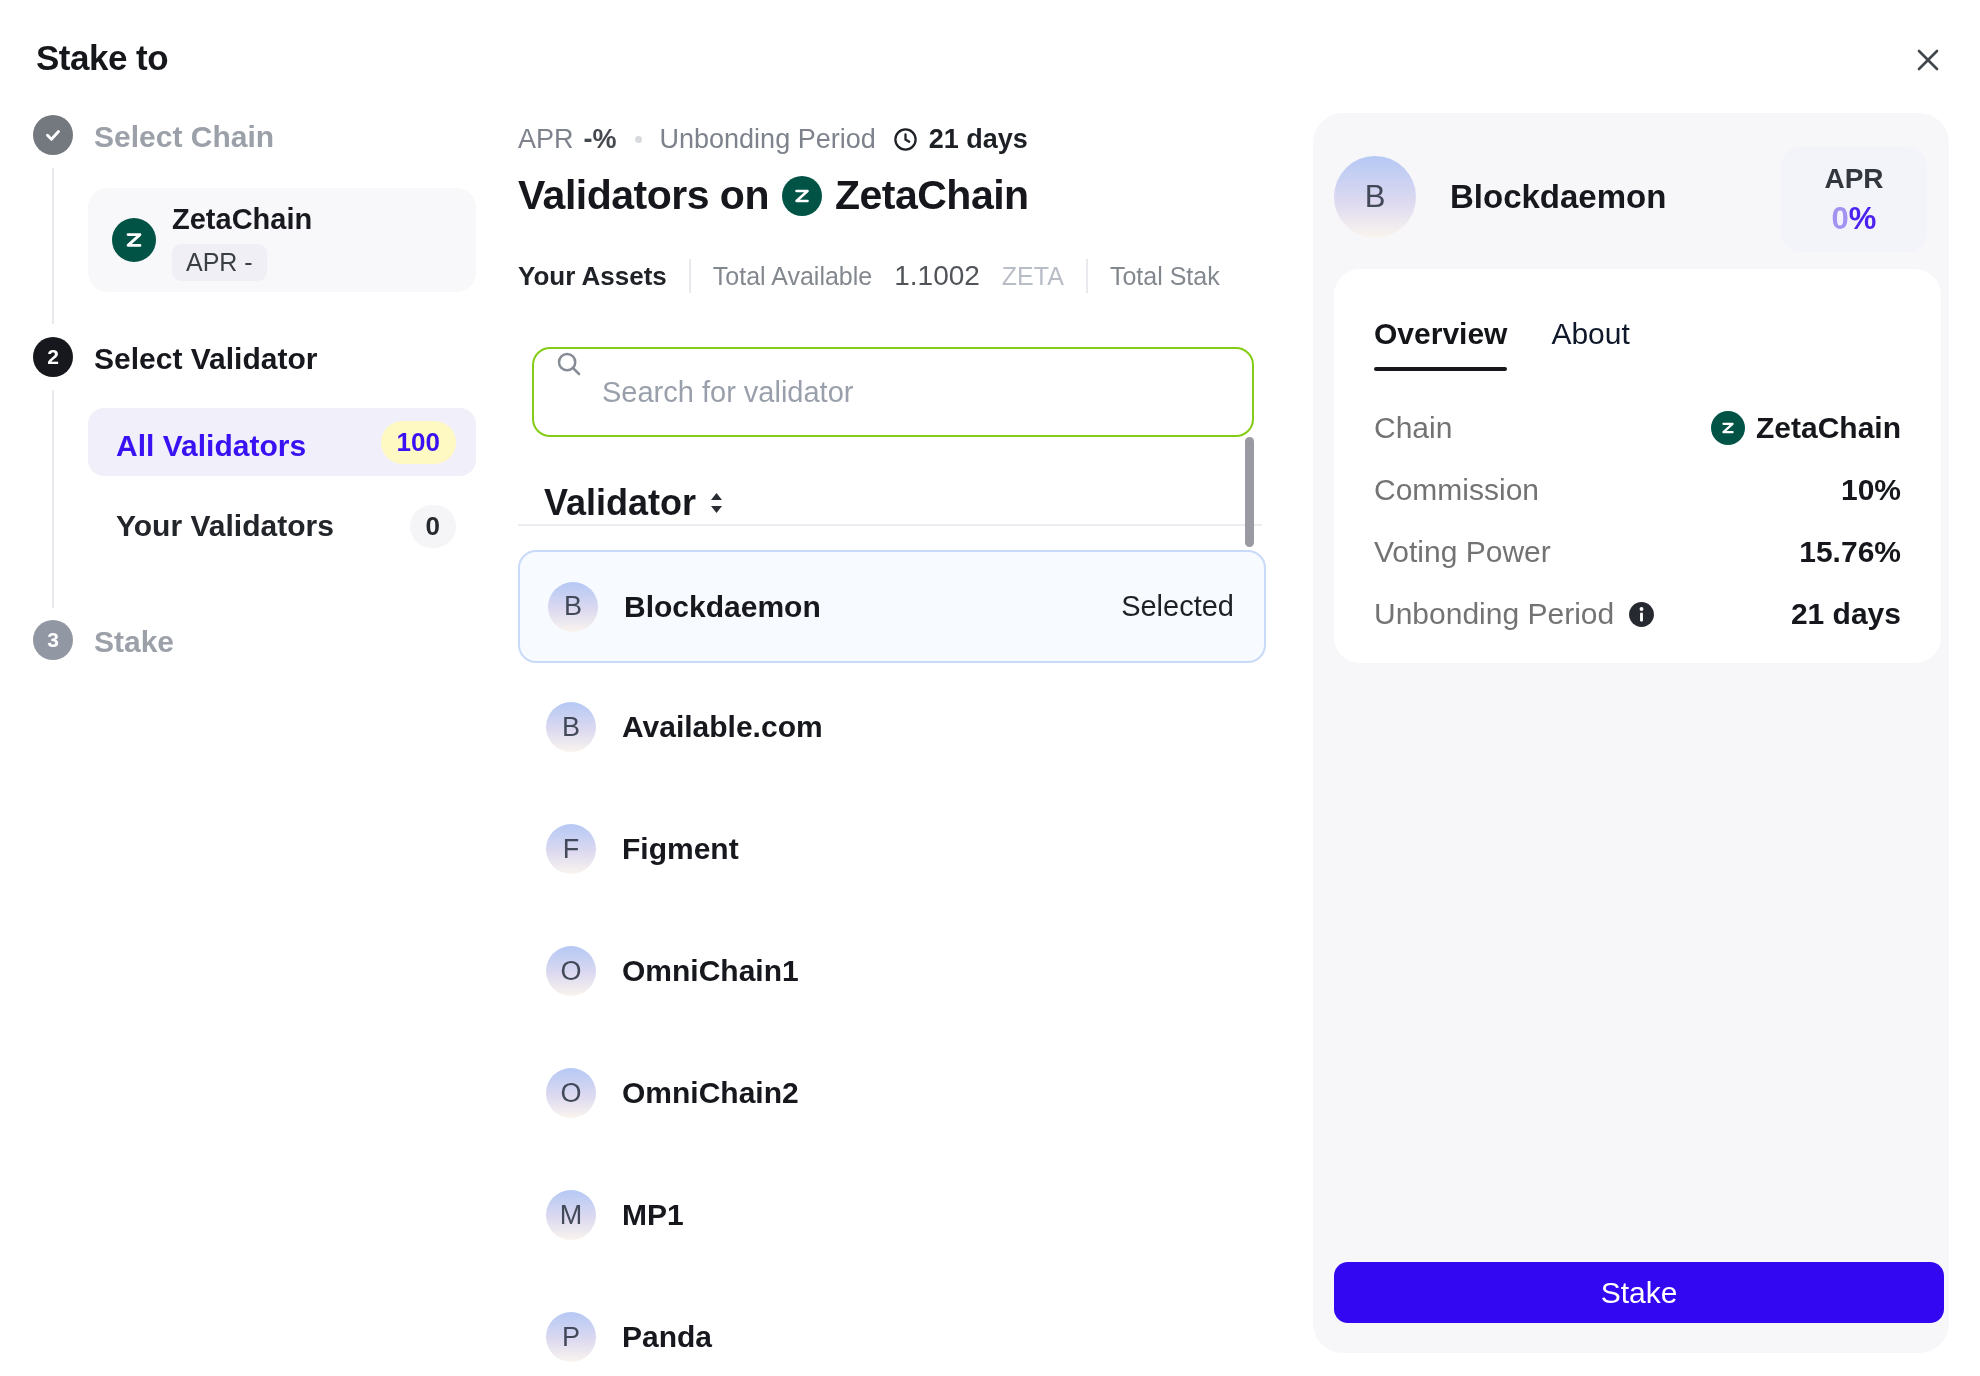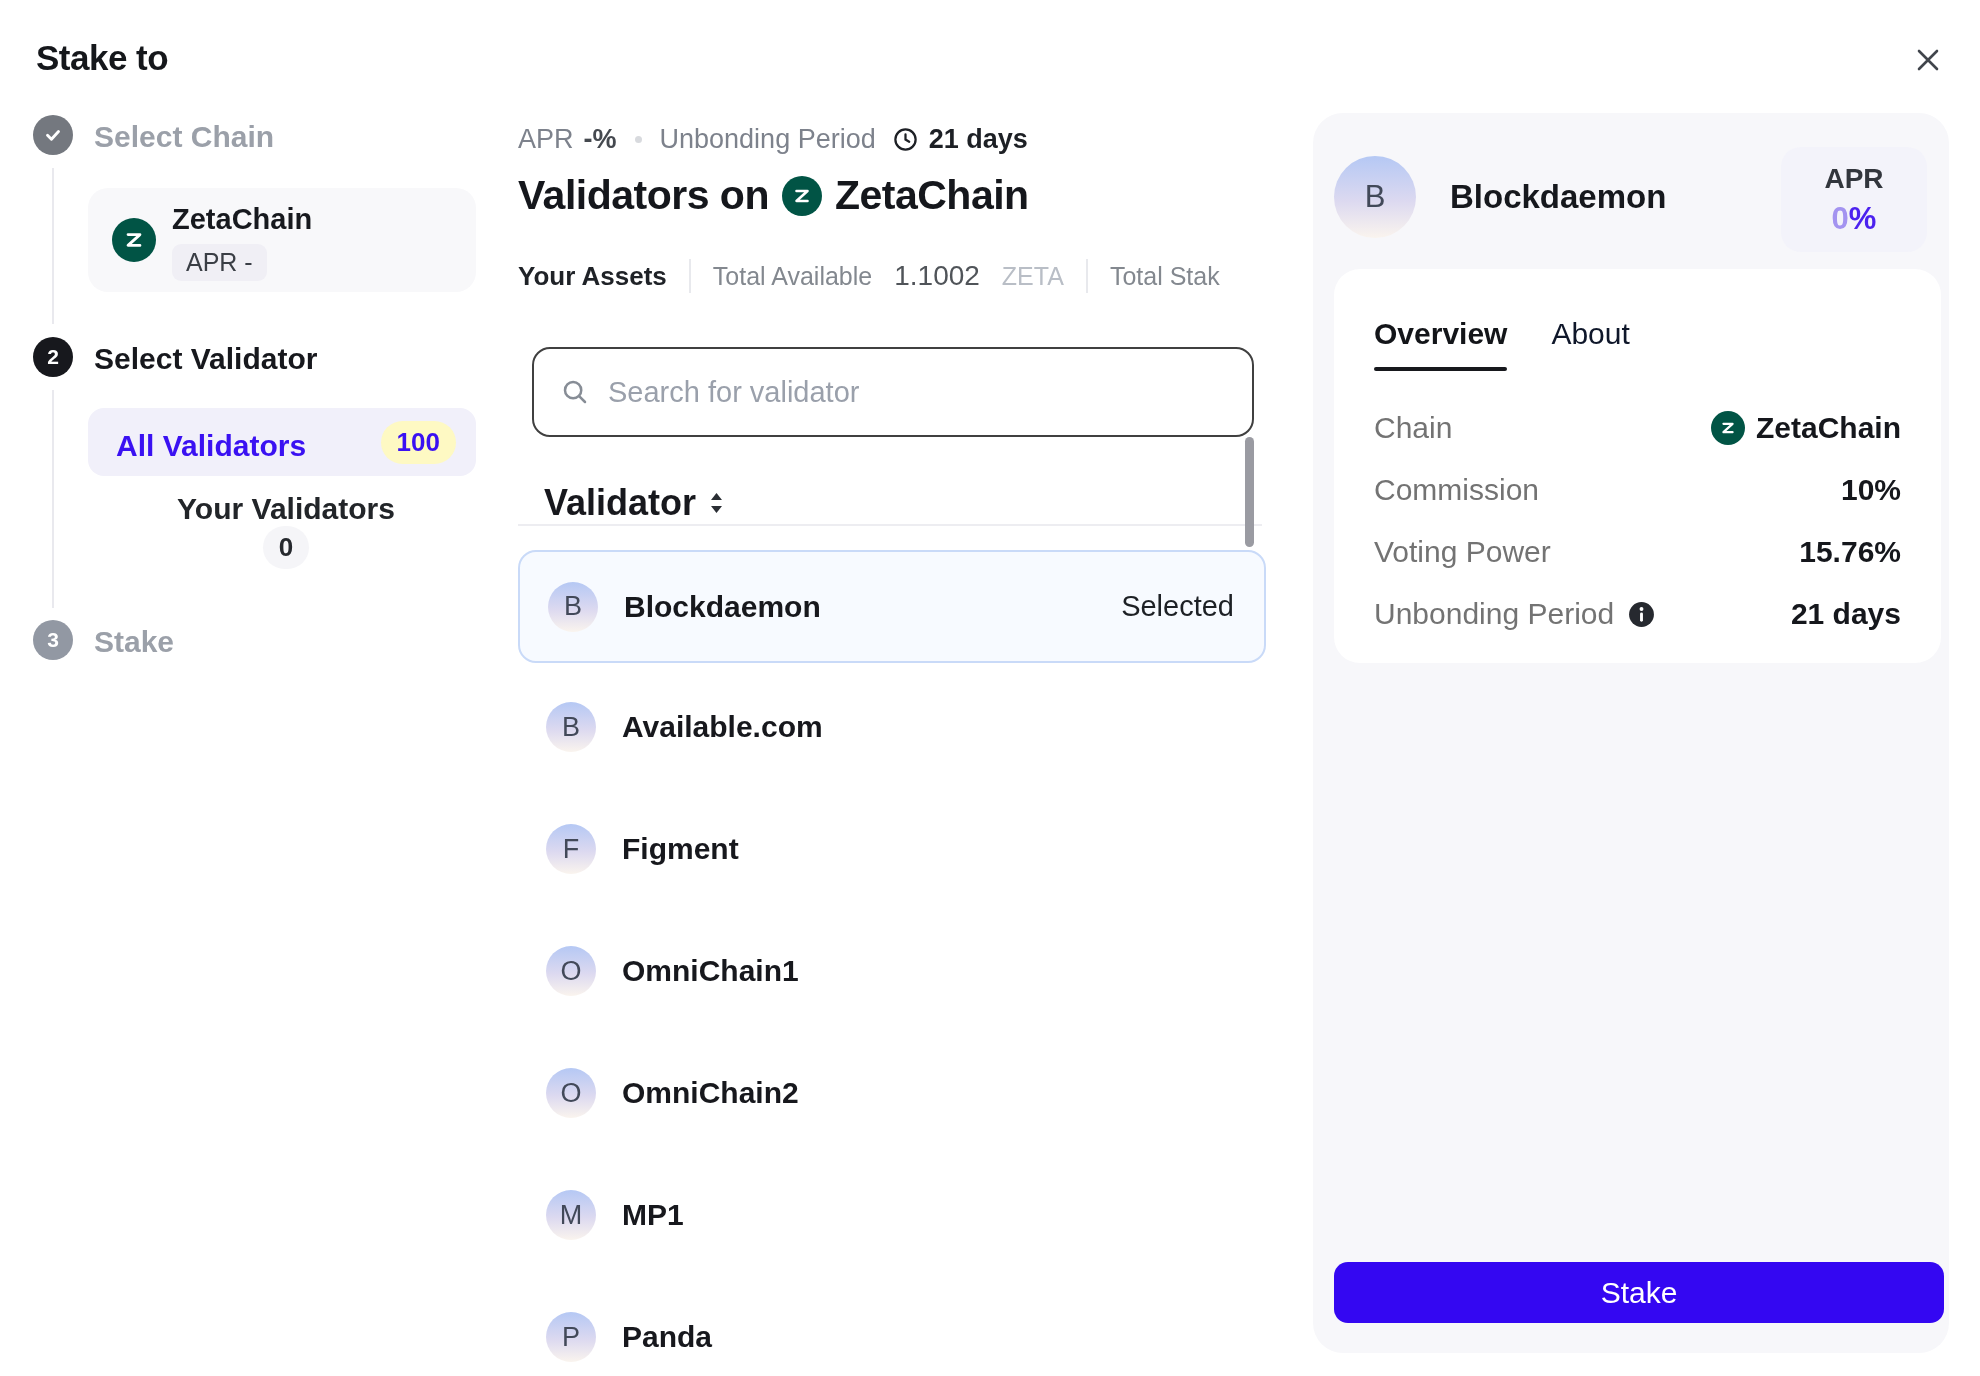--- a/index.html
+++ b/index.html
@@ -20,21 +20,21 @@
   .step-label  { position:absolute; left:94px; font-size:30px; font-weight:600; }
   .connector   { position:absolute; left:52px; width:2px; background:#e9e9ee; }
 
   .chain-card { position:absolute; left:88px; top:188px; width:388px; height:104px; background:#f8f8fa; border-radius:20px; cursor:pointer; }
   .chain-card .zeta-badge { position:absolute; left:24px; top:30px; }
   .chain-card .chain-name { position:absolute; left:84px; top:15px; font-size:29px; font-weight:600; color:#17191e; }
   .chain-card .apr-pill { position:absolute; left:84px; top:56px; padding:4px 14px; background:#f0eff5; border-radius:9px; font-size:25px; font-weight:500; color:#3a3e45; }
 
   .subnav-item { position:absolute; left:88px; width:388px; height:68px; border-radius:16px; display:flex; align-items:center; justify-content:space-between; padding:0 20px 0 28px; cursor:pointer; }
   .subnav-item.active { background:#f1f0fa; top:408px; }
-  .subnav-item.plain  { top:492px;flex-direction:column; }
+  .subnav-item.plain  { top:492px; }
   .subnav-item.active .subnav-label { color:#3a11f2; font-weight:700;margin-top:8px; }
   .subnav-label { font-size:30px; font-weight:600; color:#222529; }
   .count-badge { border-radius:999px; font-size:26px; font-weight:600; padding:6px 16px; }
   .count-badge.blue { background:#fef9c3; color:#3a11f2; }
   .count-badge.gray { background:#f5f5f8; color:#26292e; }
 
   
   .center { position:absolute; left:518px; top:0; width:749px; height:1376px; overflow:hidden; }
   .meta-row { position:absolute; left:0; top:121px; height:36px; display:flex; align-items:center; gap:10px; white-space:nowrap; }
   .meta-label { font-size:27px; font-weight:500; color:#7d828c; }
@@ -44,21 +44,21 @@
 
   .page-heading { position:absolute; left:0; top:172px; display:flex; align-items:center; gap:13px; font-size:41px; font-weight:700; letter-spacing:-0.5px; color:#15171c; white-space:nowrap; }
 
   .assets-row { position:absolute; left:0; top:256px; width:749px; height:40px; display:flex; align-items:center; gap:22px; white-space:nowrap; overflow:hidden; }
   .assets-title { font-size:26px; font-weight:700; color:#1f2227; }
   .vdiv { width:2px; height:34px; background:#e8e9ed; flex:0 0 auto; }
   .asset-label { font-size:25px; font-weight:500; color:#83888f; }
   .asset-value { font-size:28px; font-weight:500; color:#505459; }
   .asset-unit  { font-size:25px; font-weight:500; color:#b9bec6; }
 
-  .search-box { position:absolute; left:14px; top:347px; width:722px; height:90px; border:2px solid #404040; border-radius:18px; background:#fff; display:flex; align-items:center; padding-left:26px; gap:18px; }
+  .search-box { position:absolute; left:14px; top:347px; width:722px; height:90px; border:2px solid #84cc16; border-radius:18px; background:#fff; display:flex; padding-left:20px; gap:18px; }
   .search-box input { flex:1; height:100%; border:none; outline:none; background:transparent; font-family:"Liberation Sans", sans-serif; font-size:29px; color:#2a2d33; }
   .search-box input::placeholder { color:#9aa0ab; }
 
   .table-header { position:absolute; left:26px; top:482px; display:flex; align-items:center; gap:12px; cursor:pointer; }
   .table-header-label { font-size:36px; font-weight:600; color:#17181d; }
   .header-divider { position:absolute; left:0; top:524px; width:744px; height:2px; background:#ededf1; }
 
   .validator-row { position:absolute; left:0; width:748px; display:flex; align-items:center; padding:0 28px; cursor:pointer; }
   .validator-row.selected { top:550px; height:113px; background:#f7faff; border:2px solid #c9daf8; border-radius:18px; padding-right:30px; }
   .validator-row.plain { height:122px; }

